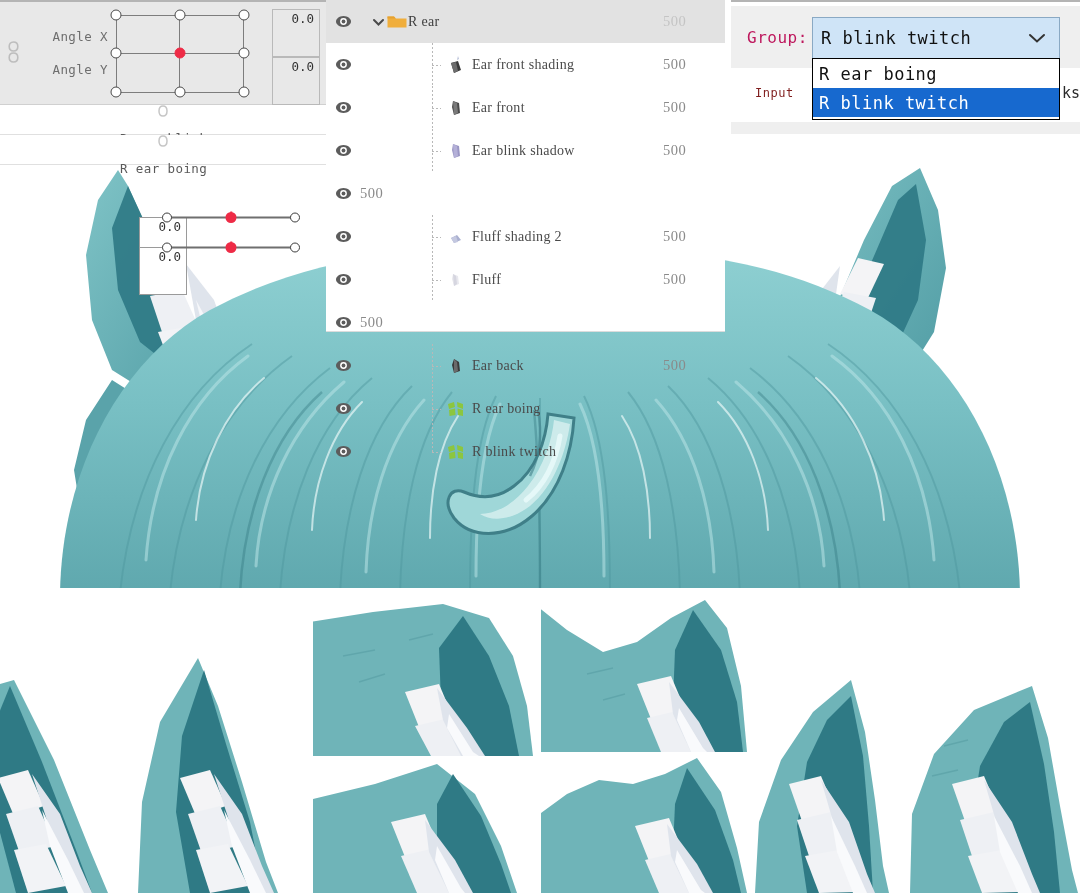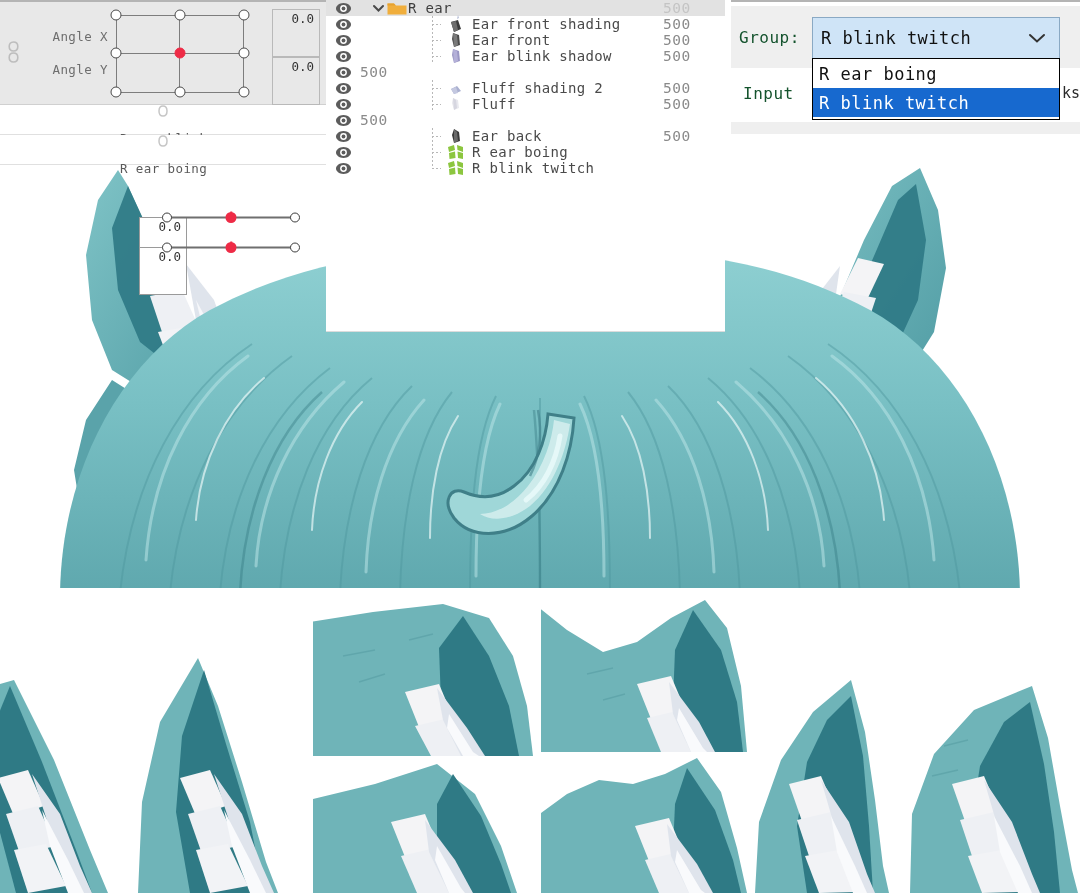--- a/index.html
+++ b/index.html
@@ -70,21 +70,21 @@
     background:#ee2b46; transform:translate(-50%,-50%);
   }
   .slider .stem { position:absolute; top:-5px; width:1.5px; height:6px; background:#ee2b46; transform:translateX(-50%); }
 
   
   #layer-panel {
     position:absolute; left:326px; top:0; width:399px; height:332px;
     background:#ffffff; z-index:45;
     border-bottom:1px solid #dcdcdc;
   }
-  .layer-row { position:relative; height:16px; display:flex; align-items:center; }
+  .layer-row { position:relative; height:43px; display:flex; align-items:center;font-family:Liberation Serif, serif; }
   .layer-row.selected { background:#e2e2e2; }
   .eye-cell { width:34px; flex:0 0 34px; display:flex; align-items:center; justify-content:center; }
   .eye-ico { display:block; }
   .tree-cell { position:relative; flex:1 1 auto; height:100%; display:flex; align-items:center; }
   .layer-name { font-size:14px; color:#4a4a4a; letter-spacing:.3px; white-space:nowrap; }
   .layer-name.folder { color:#3e3e3e; }
   .opacity-val { width:62px; flex:0 0 62px; text-align:left; padding-right:20px; font-size:14.5px; color:#8a8a8a; letter-spacing:.5px; }
   .opacity-val.faded { color:#c4c4c4; }
   .opacity-val.empty { color:transparent; }
 
@@ -102,33 +102,33 @@
 
   
   #group-panel {
     position:absolute; left:731px; top:0; width:349px; height:132px; z-index:50;
     background:#ffffff; border-top:2px solid #b4b4b4;
   }
   #group-bar {
     position:absolute; left:0; top:4px; width:349px; height:62px;
     background:#efefef; display:flex; align-items:center;
   }
-  #group-label { margin-left:8px; font-size:16px; color:#14532d; letter-spacing:.5px; }
+  #group-label { margin-left:16px; font-size:16px; color:#be185d; letter-spacing:.5px; }
   #combo-closed {
     position:absolute; left:81px; top:15px; width:248px; height:42px;
     background:#cfe4f7; border:1px solid #8aa9c4;
     display:flex; align-items:center; justify-content:space-between;
   }
   #combo-value { font-size:17px; color:#111; letter-spacing:.5px; margin-left:8px; }
   #combo-arrow { margin-right:12px; }
   #input-bar {
     position:absolute; left:0; top:68px; width:349px; height:46px;
     background:#ffffff; display:flex; align-items:center;
   }
-  #input-label { margin-left:12px; font-size:16px; color:#14532d; letter-spacing:.5px; }
+  #input-label { margin-left:24px; font-size:12px; color:#7f1d1d; letter-spacing:.5px; }
   #input-tail { position:absolute; right:0; top:14px; font-size:15px; color:#2a2a2a; }
   #panel-footer { position:absolute; left:0; top:120px; width:349px; height:12px; background:#efefef; }
 
   #combo-list {
     position:absolute; left:81px; top:56px; width:248px; height:62px;
     background:#fff; border:1.5px solid #000; z-index:60;
   }
   .combo-opt { height:29px; display:flex; align-items:center; padding-left:6px;
       font-size:17px; letter-spacing:.5px; color:#111; }
   .combo-opt.sel { background:#1769cf; color:#fff; }

